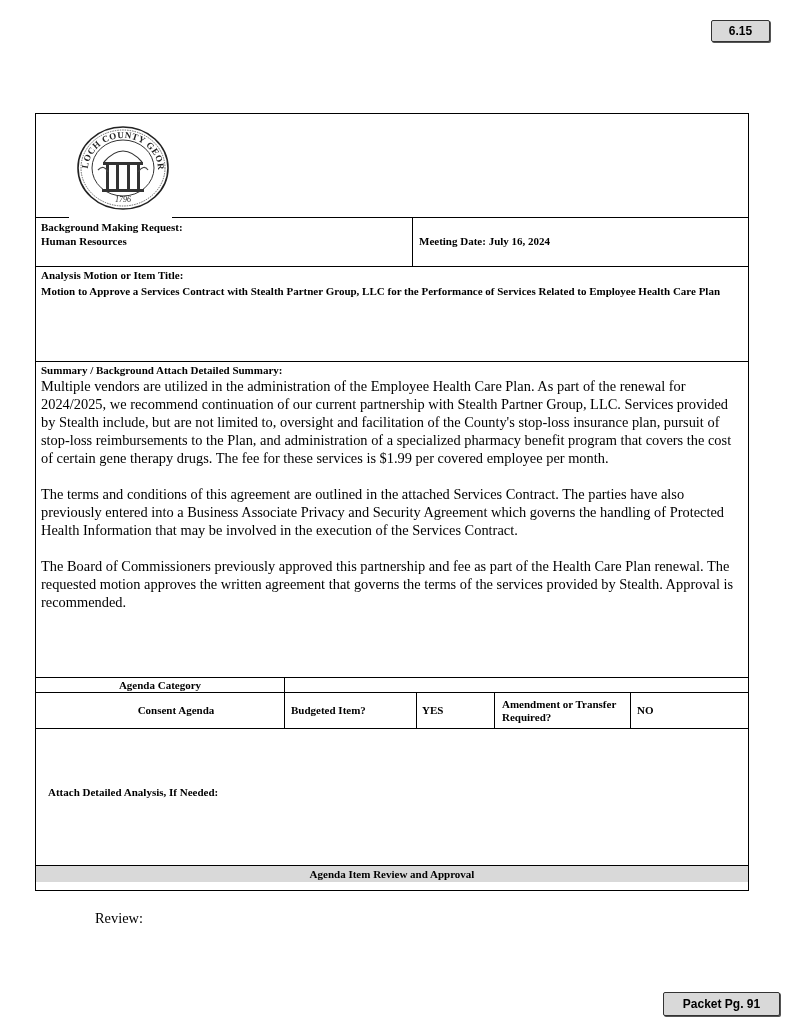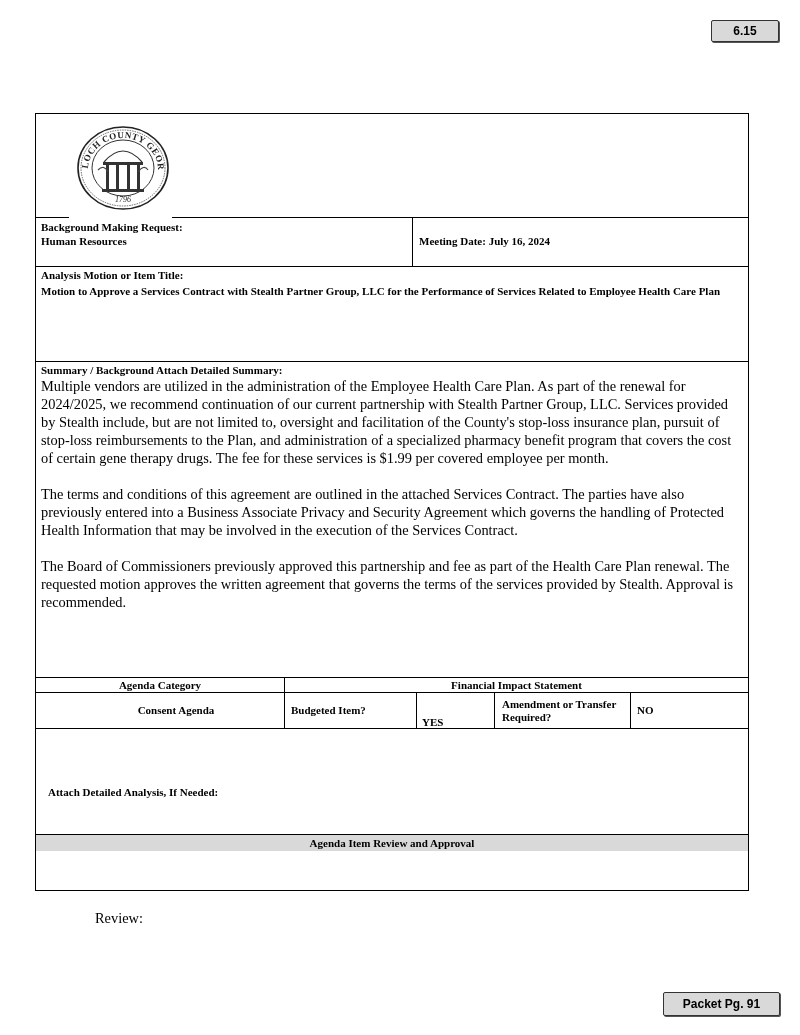--- a/index.html
+++ b/index.html
@@ -10,21 +10,21 @@
     position: absolute;
     background: #d9d9d9;
     border: 1px solid #333;
     box-shadow: 1px 1px 0 #555;
     font-family: "Liberation Sans", "DejaVu Sans", sans-serif;
     font-weight: bold;
     font-size: 12px;
     display: flex; align-items: center; justify-content: center;
     border-radius: 2px;
   }
-  .badge-item { left: 711px; top: 20px; width: 68px; height: 22px; }
+  .badge-item { left: 711px; top: 20px; width: 59px; height: 22px; }
   .badge-packet { left: 663px; top: 992px; width: 117px; height: 24px; }
 
   .frame {
     position: absolute;
     left: 35px; top: 113px;
     width: 714px; height: 778px;
     border: 1px solid #000;
   }
   .hline { position: absolute; height: 1px; background: #000; }
   .vline { position: absolute; width: 1px; background: #000; }
@@ -37,21 +37,21 @@
   }
 
   .lbl { position: absolute; font-weight: bold; font-size: 11px; line-height: 13px; }
   .body-text { font-size: 14.4px; line-height: 18px; }
   .para { margin-bottom: 18px; }
 
   .cell-center { position: absolute; font-weight: bold; font-size: 11px; line-height: 13px; text-align: center; display: flex; align-items: center; justify-content: center; }
   .cell-left { position: absolute; font-weight: bold; font-size: 11px; line-height: 13px; display: flex; align-items: center; }
 
   .gray-bar {
-    position: absolute; left: 0; top: 720px; width: 712px; height: 17px;
+    position: absolute; left: 0; top: 751px; width: 712px; height: 17px;
     background: #d9d9d9; border-top: 1px solid #000;
     font-weight: bold; font-size: 11px; text-align: center; line-height: 16px;
   }
 
   .review { position: absolute; left: 95px; top: 910px; font-size: 14.4px; }
 </style>
 </head>
 <body>
 
 <div class="badge badge-item">
@@ -101,27 +101,26 @@
   <div class="lbl" style="left:5px; top:250px;">Summary / Background Attach Detailed Summary:</div>
   <div class="body-text" style="position:absolute; left:5px; top:263px; width:704px;">
     <p class="para">Multiple vendors are utilized in the administration of the Employee Health Care Plan. As part of the renewal for 2024/2025, we recommend continuation of our current partnership with Stealth Partner Group, LLC. Services provided by Stealth include, but are not limited to, oversight and facilitation of the County's stop-loss insurance plan, pursuit of stop-loss reimbursements to the Plan, and administration of a specialized pharmacy benefit program that covers the cost of certain gene therapy drugs. The fee for these services is $1.99 per covered employee per month.</p>
     <p class="para">The terms and conditions of this agreement are outlined in the attached Services Contract. The parties have also previously entered into a Business Associate Privacy and Security Agreement which governs the handling of Protected Health Information that may be involved in the execution of the Services Contract.</p>
     <p class="para">The Board of Commissioners previously approved this partnership and fee as part of the Health Care Plan renewal. The requested motion approves the written agreement that governs the terms of the services provided by Stealth. Approval is recommended.</p>
   </div>
   <div class="hline" style="top:563px; left:0; width:712px;"></div>
 
   <div class="cell-center" style="left:0; top:564px; width:248px; height:14px;">Agenda Category</div>
   <div class="vline" style="left:248px; top:563px; height:51px;"></div>
-  <div class="cell-center" style="left:249px; top:564px; width:463px; height:14px;">Financial Impact Statement</div>
   <div class="hline" style="top:578px; left:0; width:712px;"></div>
 
   <div class="cell-center" style="left:16px; top:579px; width:248px; height:35px;">Consent Agenda</div>
   <div class="cell-left" style="left:255px; top:579px; width:125px; height:35px;">Budgeted Item?</div>
   <div class="vline" style="left:380px; top:578px; height:36px;"></div>
-  <div class="cell-left" style="left:386px; top:591px; width:72px; height:35px;">YES</div>
+  <div class="cell-left" style="left:386px; top:579px; width:72px; height:35px;">YES</div>
   <div class="vline" style="left:458px; top:578px; height:36px;"></div>
   <div class="cell-left" style="left:466px; top:579px; width:128px; height:35px;">Amendment or Transfer Required?</div>
   <div class="vline" style="left:594px; top:578px; height:36px;"></div>
   <div class="cell-left" style="left:601px; top:579px; width:100px; height:35px;">NO</div>
   <div class="hline" style="top:614px; left:0; width:712px;"></div>
 
   <div class="lbl" style="left:12px; top:672px;">Attach Detailed Analysis, If Needed:</div>
 
   <div class="gray-bar">
     <span>Agenda Item Review and Approval</span>

